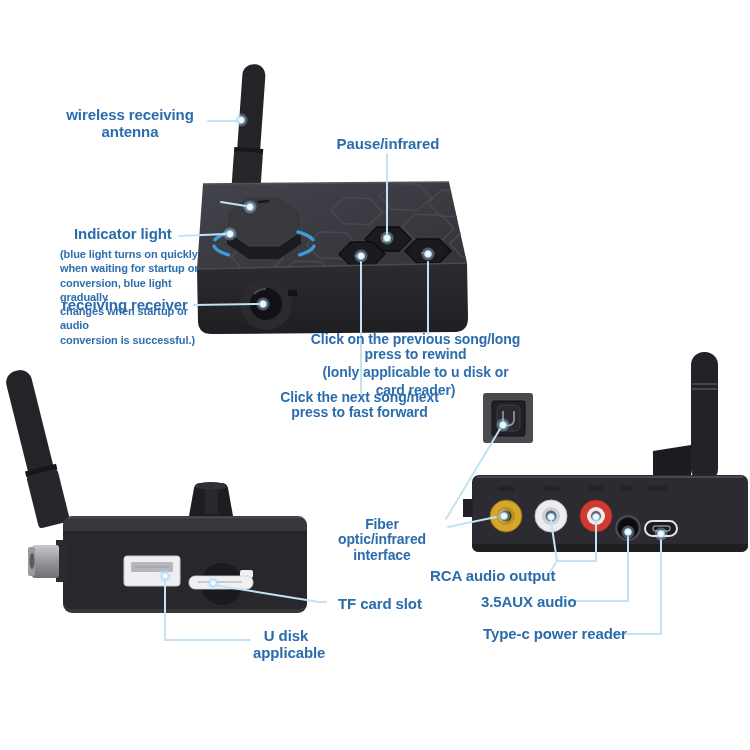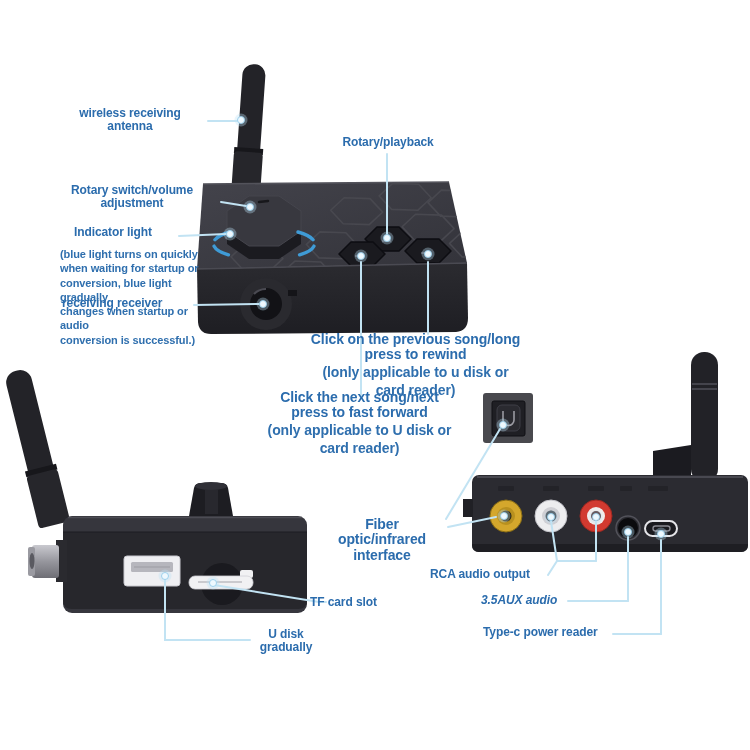--- a/index.html
+++ b/index.html
@@ -1,40 +1,40 @@
 <!DOCTYPE html>
 <html><head>
 <meta charset="utf-8">
 <style>
   html,body{margin:0;padding:0;background:#ffffff;}
   .stage{position:relative;width:750px;height:750px;background:#ffffff;overflow:hidden;
          font-family:"Liberation Sans",sans-serif;}
   .stage svg{position:absolute;left:0;top:0;}
-  .lbl{position:absolute;color:#2b6cad;font-weight:700;font-size:12px;line-height:1.1;
+  .lbl{position:absolute;color:#2b6cad;font-weight:700;font-size:15px;line-height:1.1;
        white-space:pre-line;letter-spacing:-0.1px;}
   .lbl.small{font-size:14px;}
   .note{position:absolute;color:#2f6fae;font-weight:700;font-size:14px;line-height:1.3;
         white-space:pre-line;letter-spacing:-0.1px;}
   .center{text-align:center;}
   
   .lbl-antenna{left:50px;top:107px;width:160px;}
   .lbl-pause{left:327px;top:136px;width:122px;}
   .lbl-rotary{left:52px;top:184px;width:160px;}
   .lbl-indicator{left:62px;top:226px;margin-left:12px;}
   .note-indicator{left:60px;top:247px;width:150px;font-size:11px;font-weight:600;}
   .lbl-ir{left:62px;top:297px;}
   .lbl-prev{left:308px;top:332px;width:215px;}
   .note-prev{left:308px;top:363px;width:215px;}
   .lbl-next{left:252px;top:390px;width:215px;}
   .note-next{left:252px;top:421px;width:215px;}
   .lbl-fiber{left:320px;top:517px;width:124px;}
   .lbl-rca{left:430px;top:568px;}
-  .lbl-aux{left:481px;top:594px;font-style:italic;}
+  .lbl-aux{left:481px;top:594px;}
   .lbl-typec{left:483px;top:626px;}
-  .lbl-tf{left:310px;top:596px;}
+  .lbl-tf{left:338px;top:596px;}
   .lbl-udisk{left:253px;top:628px;width:66px;}
 </style>
 </head>
 <body>
 
 <div class="stage">
 
 <svg width="750" height="750" viewBox="0 0 750 750">
   <defs>
     <linearGradient id="topface1" x1="0" y1="0" x2="1" y2="1">
@@ -253,38 +253,35 @@
           <circle cx="628" cy="532" r="3.5"></circle>
       <circle cx="661" cy="534" r="3.5"></circle>
           <circle cx="165" cy="576" r="3.5"></circle>
       <circle cx="213" cy="583" r="3.5"></circle>
     </g>
   </g>
 </svg>
 
 <div class="lbl lbl-antenna center">wireless receiving
 antenna</div>
-<div class="lbl lbl-pause center">Rotary/playback</div>
-<div class="lbl lbl-rotary center">Rotary switch/volume
-adjustment</div>
+<div class="lbl lbl-pause center">Pause/infrared</div>
 <div class="lbl lbl-indicator">Indicator light</div>
 <div class="note note-indicator">(blue light turns on quickly
 when waiting for startup or
 conversion, blue light gradually
 changes when startup or audio
 conversion is successful.)</div>
 <div class="lbl lbl-ir">receiving receiver</div>
 <div class="lbl small lbl-prev center">Click on the previous song/long
 press to rewind</div>
 <div class="note note-prev center">(lonly applicable to u disk or card reader)</div>
 <div class="lbl small lbl-next center">Click the next song/next
 press to fast forward</div>
-<div class="note note-next center">(only applicable to U disk or card reader)</div>
 <div class="lbl small lbl-fiber center">Fiber optic/infrared
 interface</div>
 <div class="lbl lbl-rca">RCA audio output</div>
 <div class="lbl lbl-aux">3.5AUX audio</div>
 <div class="lbl lbl-typec">Type-c power reader</div>
 <div class="lbl lbl-tf">TF card slot</div>
 <div class="lbl lbl-udisk center">U disk
-gradually</div>
+applicable</div>
 
 </div>
 
 </body></html>

